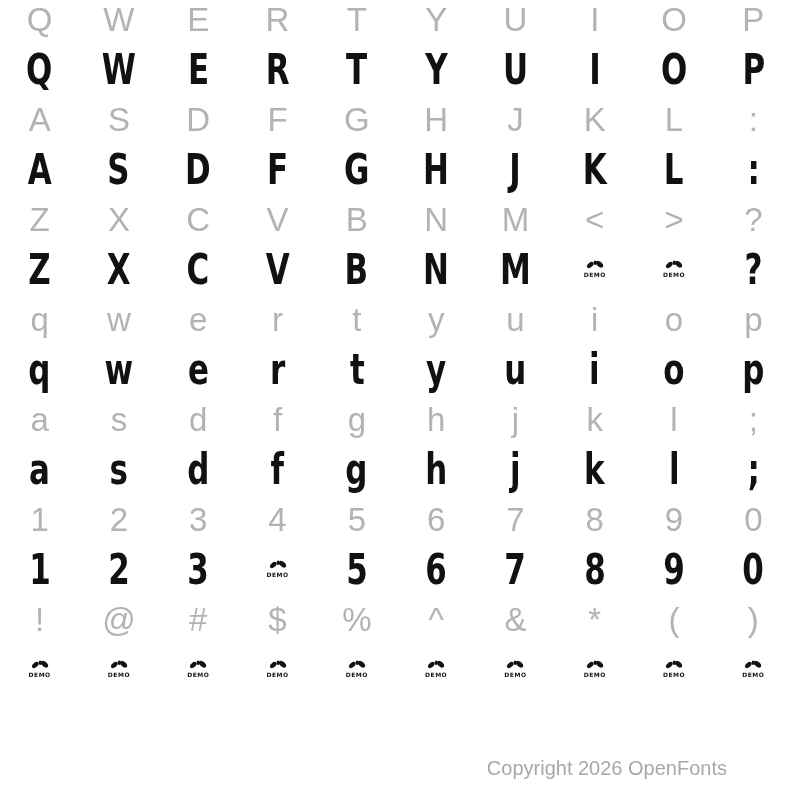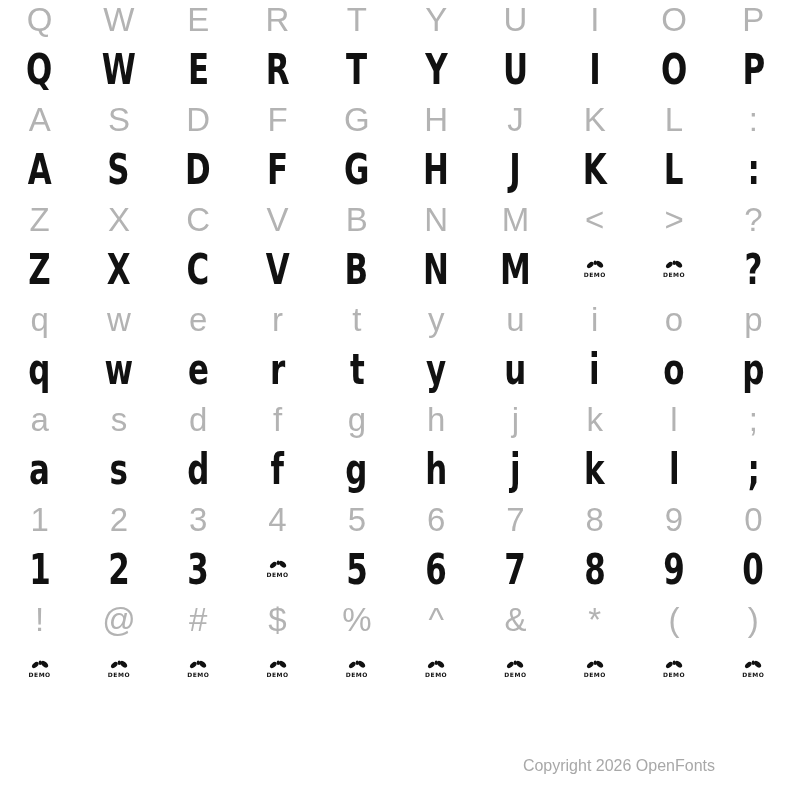--- a/index.html
+++ b/index.html
@@ -58,23 +58,23 @@
     font-family: "DejaVu Sans", sans-serif;
     font-size: 6px;
     font-weight: 700;
     letter-spacing: 0.5px;
     color: var(--demo-color, #111111);
     line-height: 1;
   }
   .footer {
     position: absolute;
     top: 757px;
-    right: 85px;
+    right: 73px;
     font-family: "Liberation Sans", sans-serif;
-    font-size: 16px;
+    font-size: 20px;
     color: var(--copyright-color, #a8a8a8);
     white-space: nowrap;
     margin-left: 28px;
   }
 </style>
 </head>
 <body style="--page-bg: #ffffff; --ref-color: #b3b3b3; --demo-color: #111111; --copyright-color: #a8a8a8;">
 
 <div class="grid">
     <div class="row reference">

